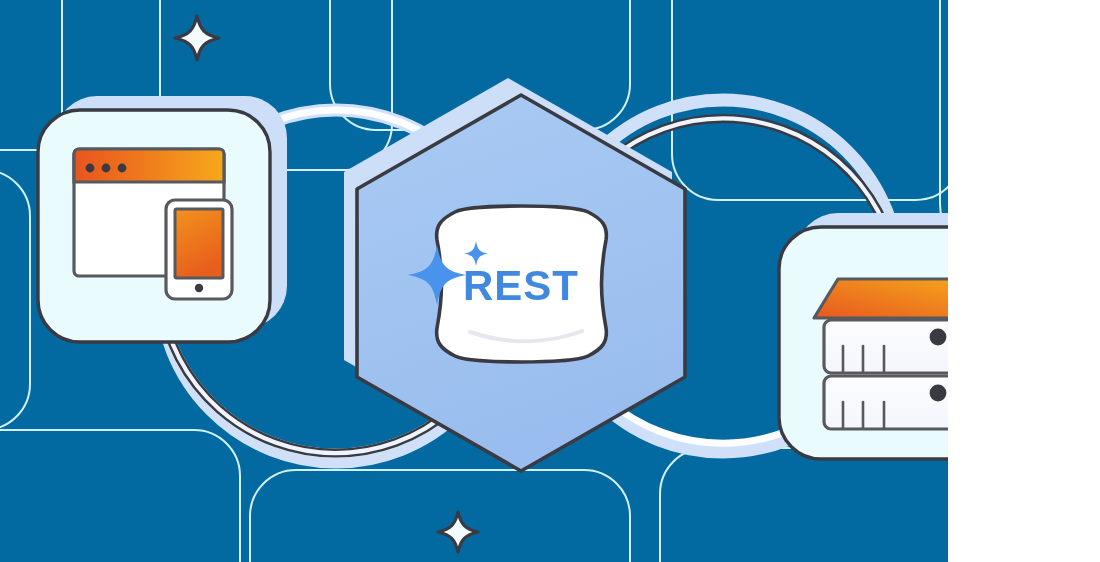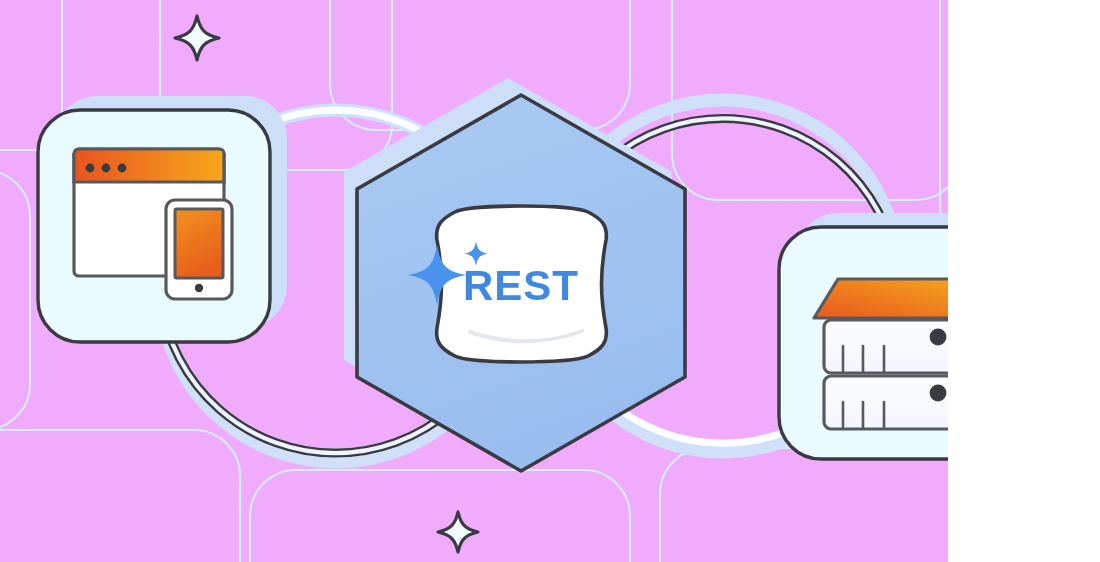--- a/index.html
+++ b/index.html
@@ -8,21 +8,21 @@
     background: #ffffff;
   }
   body {
     font-family: "Liberation Sans", sans-serif;
   }
   #stage {
     position: relative;
     width: 948px;
     height: 562px;
     overflow: hidden;
-    background: #f0abfc;
+    background: #0369a1;
   }
   #stage svg.layer {
     position: absolute;
     left: 0;
     top: 0;
     width: 1100px;
     height: 562px;
     display: block;
   }
   .rest-label {

